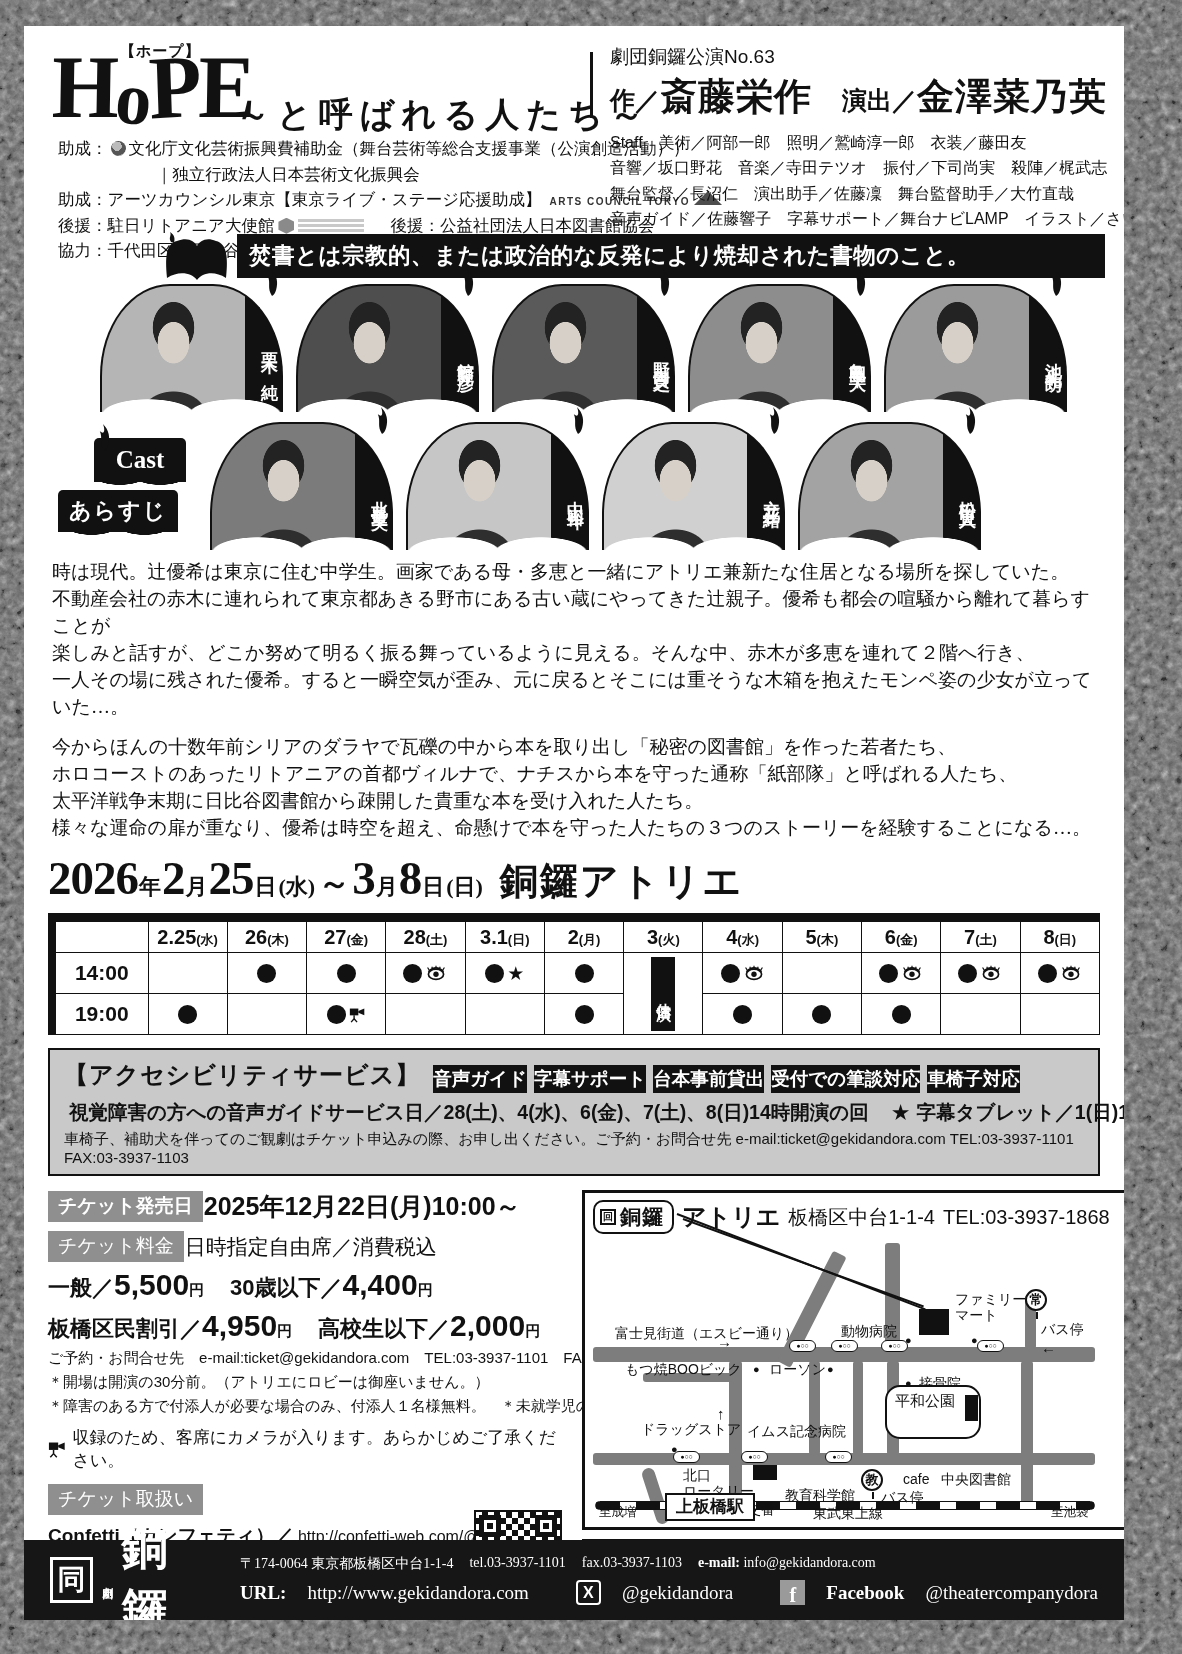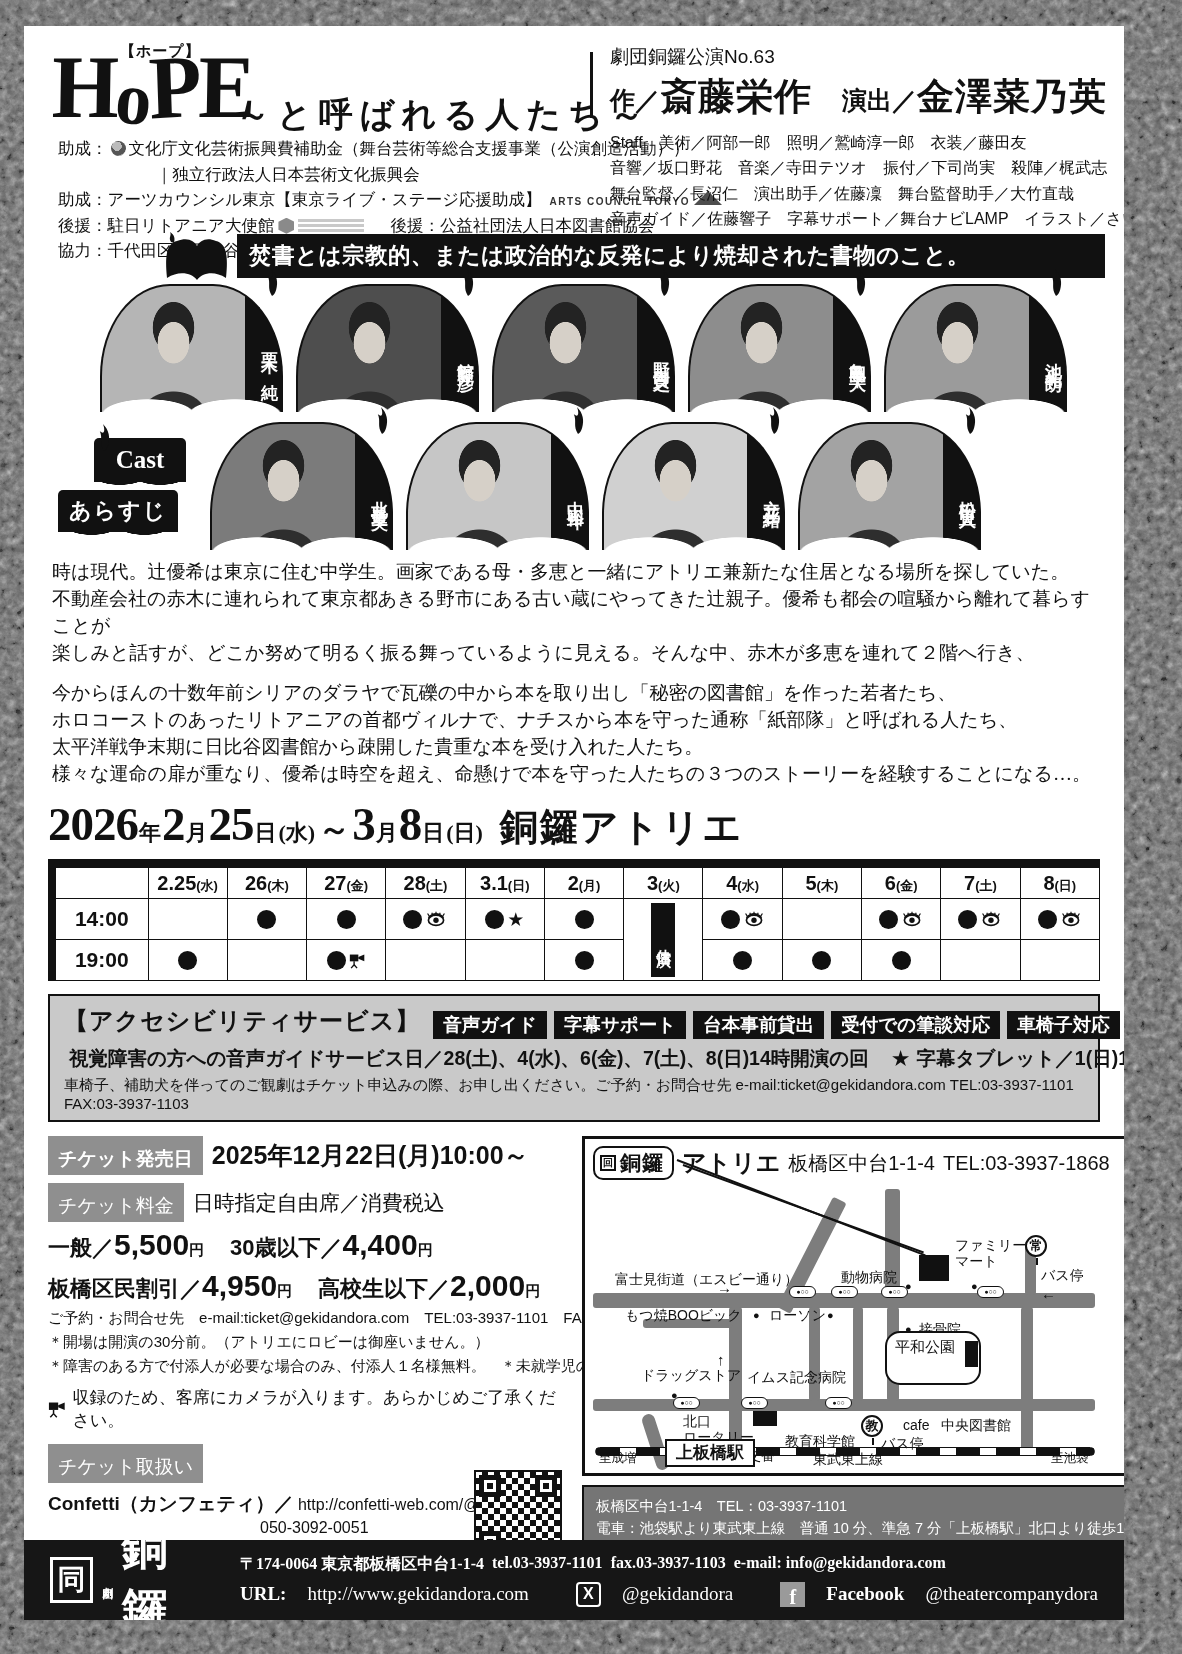--- a/index.html
+++ b/index.html
@@ -93,31 +93,31 @@
   .cellbox{display:flex;align-items:center;justify-content:center;gap:3px}
   .sdot{width:19px;height:19px;border-radius:50%;background:#111;display:inline-block}
   .sstar{font-size:19px;line-height:1}
   .restbar{width:24px;height:74px;background:#111;color:#fff;margin:0 auto;writing-mode:vertical-rl;
     text-orientation:upright;font-size:15px;font-weight:bold;letter-spacing:2px;display:flex;align-items:center;justify-content:center}
 
   
   .acc-box{margin:13px 24px 0;background:#c9c9c9;border:2.5px solid #111;padding:9px 14px 8px}
   .acc-l1{display:flex;align-items:flex-end;flex-wrap:nowrap;white-space:nowrap}
   .acc-head{font-size:24px;font-weight:900;letter-spacing:1px;margin-right:6px}
-  .acc-badge{background:#111;color:#fff;font-size:18.5px;font-weight:bold;padding:3px 10px 4px;margin-left:7px}
+  .acc-badge{background:#111;color:#fff;font-size:18.5px;font-weight:bold;padding:3px 0 4px;margin-left:7px}
   .acc-l2{display:flex;align-items:center;margin-top:8px;font-size:19.5px;font-weight:900;white-space:nowrap}
   .acc-l2 .star{font-size:22px;margin:0 6px 0 22px}
   .acc-l2 svg{margin-right:5px}
   .acc-l3{margin-top:4px;font-size:15px}
 
   
   .cols{display:flex;margin:14px 24px 0;gap:14px}
   .col-left{width:520px;flex:0 0 auto}
   .col-right{flex:1}
-  .badge-gray{display:inline-block;background:#8f8f8f;color:#fff;font-size:19px;padding:10px 10px 3px;margin-right:9px}
+  .badge-gray{display:inline-block;background:#8f8f8f;color:#fff;font-size:19px;padding:2px 10px 3px;margin-right:1px}
   .rel-line{font-size:25px;font-weight:900;display:flex;align-items:center;white-space:nowrap}
   .price-hline{display:flex;align-items:center;margin-top:8px;font-size:21px;white-space:nowrap}
   .price-line{display:flex;align-items:baseline;margin-top:6px;white-space:nowrap}
   .price-line .pl{font-size:22px;font-weight:900}
   .price-line .pv{font-size:30px;font-weight:900;letter-spacing:0}
   .price-line .pu{font-size:15px;font-weight:bold;margin-right:26px}
   .tsmall{font-size:15px;margin-top:5px;white-space:nowrap}
   .cam-line{display:flex;align-items:center;gap:6px;font-size:17px;margin-top:10px}
   .handling{position:relative;margin-top:12px;padding-right:104px}
   .conf-line{margin-top:8px;white-space:nowrap}
@@ -165,21 +165,21 @@
 
   
   .footer{position:absolute;left:0;bottom:0;width:100%;height:80px;background:#161616;color:#fff;
     display:flex;align-items:center;padding:0 26px;gap:16px}
   .f-logo{display:flex;align-items:center;gap:7px}
   .f-mark{width:46px;height:46px;border:3px solid #fff;font-size:28px;font-weight:900;display:flex;
     align-items:center;justify-content:center}
   .f-small{writing-mode:vertical-rl;text-orientation:upright;font-size:11px;font-weight:bold;letter-spacing:2px}
   .f-name{font-family:"Liberation Serif",serif;font-size:46px;font-weight:900;letter-spacing:3px}
   .f-right{flex:1;font-family:"Liberation Serif",serif;padding-left:12px}
-  .f-line1{font-size:16px;font-weight:bold;display:flex;gap:8px;white-space:nowrap}
+  .f-line1{font-size:14px;font-weight:normal;display:flex;gap:16px;white-space:nowrap}
   .f-line2{font-size:19px;margin-top:7px;display:flex;align-items:center;gap:21px;white-space:nowrap}
   .x-ico{width:25px;height:25px;border:2px solid #fff;border-radius:4px;display:flex;align-items:center;
     justify-content:center;font-size:16px;font-weight:900;font-family:"Liberation Sans",sans-serif;margin-left:26px}
   .fb-ico{width:25px;height:25px;background:#9a9a9a;color:#fff;display:flex;align-items:flex-end;
     justify-content:center;font-size:20px;font-weight:900;font-family:"Liberation Serif",serif;line-height:1;margin-left:26px}
 </style>
 </head>
 <body>
 
 <svg id="bgnoise" width="1182" height="1654">
@@ -330,20 +330,21 @@
     </div>
 
   <div class="tag syn-tag">
       <span>あらすじ</span>
     </div>
   <div class="synopsis">
     <div id="syn-p1" class="p1">
         <div>時は現代。辻優希は東京に住む中学生。画家である母・多恵と一緒にアトリエ兼新たな住居となる場所を探していた。</div>
         <div>不動産会社の赤木に連れられて東京都あきる野市にある古い蔵にやってきた辻親子。優希も都会の喧騒から離れて暮らすことが</div>
         <div>楽しみと話すが、どこか努めて明るく振る舞っているように見える。そんな中、赤木が多恵を連れて２階へ行き、</div>
+        <div>一人その場に残された優希。すると一瞬空気が歪み、元に戻るとそこには重そうな木箱を抱えたモンペ姿の少女が立っていた…。</div>
       </div>
     <div id="syn-p2" class="p2">
         <div>今からほんの十数年前シリアのダラヤで瓦礫の中から本を取り出し「秘密の図書館」を作った若者たち、</div>
         <div>ホロコーストのあったリトアニアの首都ヴィルナで、ナチスから本を守った通称「紙部隊」と呼ばれる人たち、</div>
         <div>太平洋戦争末期に日比谷図書館から疎開した貴重な本を受け入れた人たち。</div>
         <div>様々な運命の扉が重なり、優希は時空を超え、命懸けで本を守った人たちの３つのストーリーを経験することになる…。</div>
       </div>
   </div>
 
   <div class="show-title" id="show-title">

